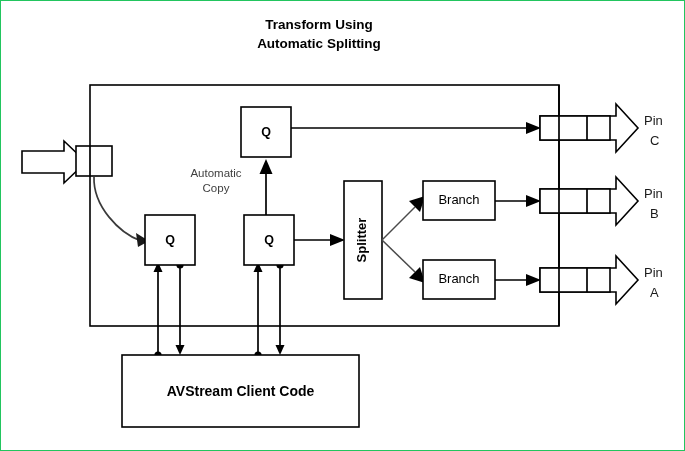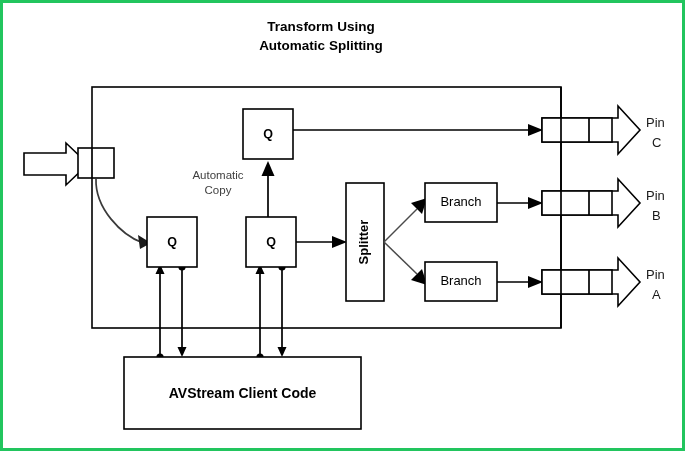--- a/index.html
+++ b/index.html
@@ -5,21 +5,21 @@
   html, body {
     margin: 0;
     padding: 0;
     background: #ffffff;
   }
   #canvas {
     position: relative;
     width: 685px;
     height: 451px;
     background: #ffffff;
-    border: 3px solid #22c55e;
+    border: 1px solid #22c55e;
     box-sizing: border-box;
     overflow: hidden;
     font-family: "Liberation Sans", sans-serif;
   }
   svg.diagram {
     position: absolute;
     top: 0;
     left: 0;
     width: 685px;
     height: 451px;

